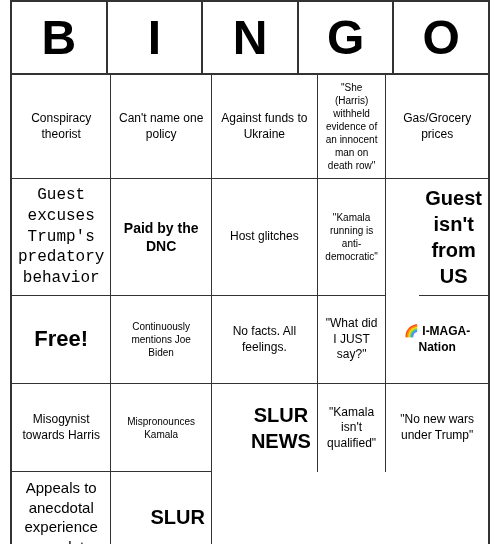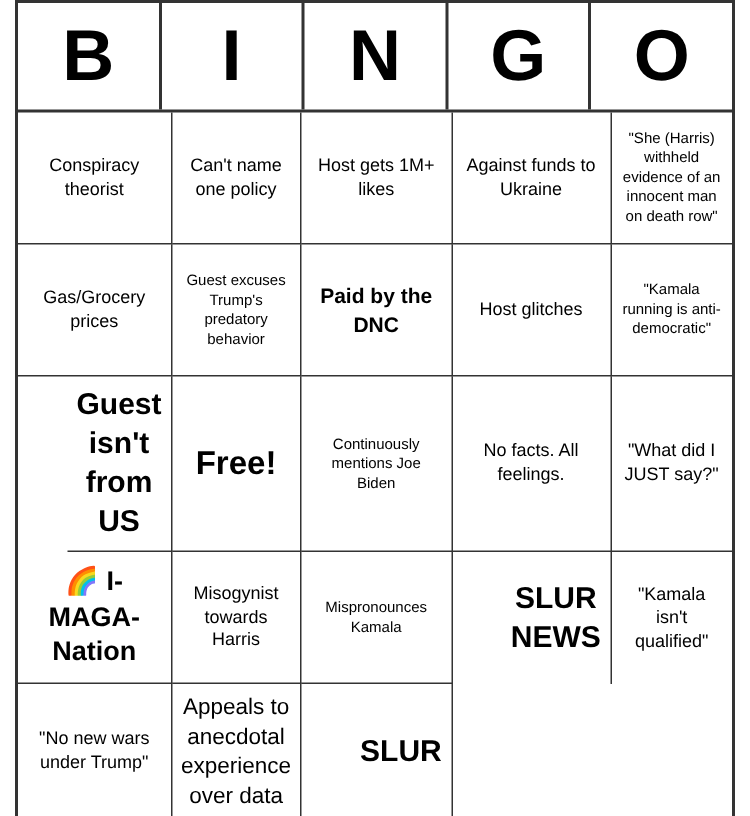--- a/index.html
+++ b/index.html
@@ -96,32 +96,29 @@
       <div class="bingo-letter">O</div>
     </div>
   <div class="bingo-grid">
   <div class="bingo-cell">
         <span>Conspiracy theorist</span>
       </div>
       <div class="bingo-cell">
         <span>Can't name one policy</span>
       </div>
       <div class="bingo-cell">
-        <span>Host gets 1M+ likes</span>
-      </div>
-      <div class="bingo-cell">
         <span>Against funds to Ukraine</span>
       </div>
       <div class="bingo-cell" style="font-size: 10px;">
         <span>"She (Harris) withheld evidence of an innocent man on death row"</span>
       </div>
       <div class="bingo-cell">
         <span>Gas/Grocery prices</span>
       </div>
-      <div class="bingo-cell" style="font-size: 10px;">
+      <div class="bingo-cell" style="font-size: 16px; font-family: Liberation Mono, monospace;">
         <span>Guest excuses Trump's predatory behavior</span>
       </div>
       <div class="bingo-cell medium-text">
         <span>Paid by the DNC</span>
       </div>
       <div class="bingo-cell">
         <span>Host glitches</span>
       </div>
       <div class="bingo-cell" style="font-size: 10px;">
         <span>"Kamala running is anti-democratic"</span>
@@ -134,21 +131,21 @@
       </div>
       <div class="bingo-cell" style="font-size: 10px;">
         <span>Continuously mentions Joe Biden</span>
       </div>
       <div class="bingo-cell">
         <span>No facts. All feelings.</span>
       </div>
       <div class="bingo-cell">
         <span>"What did I JUST say?"</span>
       </div>
-      <div class="bingo-cell" style="font-size: 18px; font-weight: bold; justify-content: center;">
+      <div class="bingo-cell" style="font-size: 12px; font-weight: bold; justify-content: center;">
         <span>🌈 I-MAGA-Nation</span>
       </div>
       <div class="bingo-cell">
         <span>Misogynist towards Harris</span>
       </div>
       <div class="bingo-cell" style="font-size: 10px;">
         <span>Mispronounces Kamala</span>
       </div>
       <div class="bingo-cell large-text">
         <span>SLUR NEWS</span>

